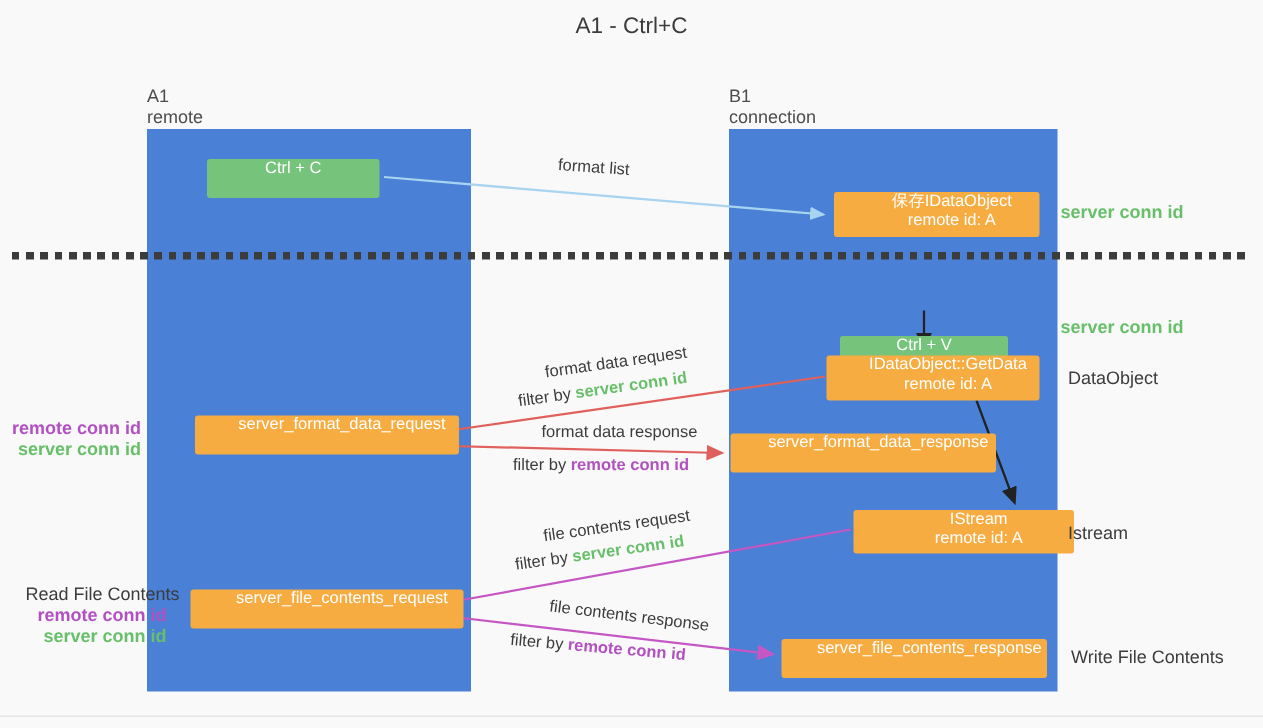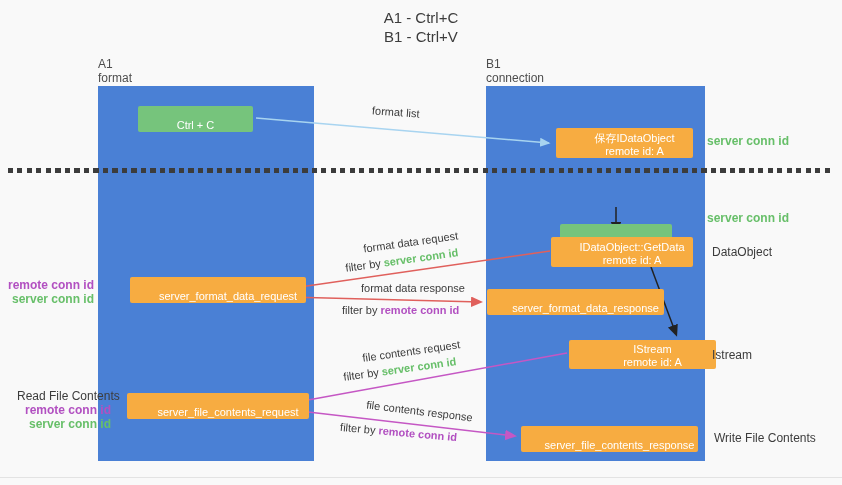--- a/index.html
+++ b/index.html
@@ -7,46 +7,45 @@
     position:relative;width:842px;height:485px;background:#f9f9f9;
     font-family:"Liberation Sans",sans-serif;color:#3c3c3c;overflow:hidden;
   }
   .title{position:absolute;top:8px;left:0;width:842px;text-align:center;
     font-size:15px;line-height:19px;color:#3c3c3c;}
   .col-header{position:absolute;font-size:12px;line-height:14px;color:#4d4d4d;}
   .column{position:absolute;background:#4a80d5;}
   .dotted{position:absolute;top:168px;left:8px;width:826px;height:5px;
     background:repeating-linear-gradient(90deg,#3c3c3c 0 5px,rgba(0,0,0,0) 5px 9.5px);}
   .box{position:absolute;color:#fff;font-size:11px;text-align:center;border-radius:2px;
-    display:flex;flex-direction:column;justify-content:flex-end;white-space:nowrap;line-height:13px;}
+    display:flex;flex-direction:column;justify-content:flex-start;white-space:nowrap;line-height:13px;}
   .green{background:#76c47c;}
   .orange{background:#f7ac41;padding-left:20px;}
   .lbl{position:absolute;font-size:11px;color:#3c3c3c;white-space:nowrap;text-align:center;}
   .tg{color:#67bf69;font-weight:bold;margin-left:3px;}
   .tp{color:#b250c1;font-weight:bold;margin-left:3px;}
   .side-green{position:absolute;font-size:12px;font-weight:bold;color:#67bf69;white-space:nowrap;}
   .side-purple{font-size:12px;font-weight:bold;color:#b250c1;white-space:nowrap;}
   .side-dark{position:absolute;font-size:12px;color:#3c3c3c;white-space:nowrap;}
   .left-block{position:absolute;text-align:right;line-height:14px;}
   svg.arrows{position:absolute;top:0;left:0;width:842px;height:485px;pointer-events:none;}
   .bottom-line{position:absolute;top:477px;left:0;width:842px;height:1px;background:#e3e3e3;}
 </style>
 </head>
 <body>
 
 <div class="canvas">
 
   <div class="title">
     <div>A1 - Ctrl+C</div>
-    <div>B1 - Ctrl+V</div>
   </div>
 
   <div class="col-header" style="left:98px;top:57px;width:216px;">
     <div>A1</div>
-    <div>format</div>
+    <div>remote</div>
   </div>
   <div class="col-header" style="left:486px;top:57px;width:219px;">
     <div>B1</div>
     <div>connection</div>
   </div>
 
   <div class="column" style="left:98px;top:86px;width:216px;height:375px;"></div>
   <div class="column" style="left:486px;top:86px;width:219px;height:375px;"></div>
 
   <div class="dotted"></div>

